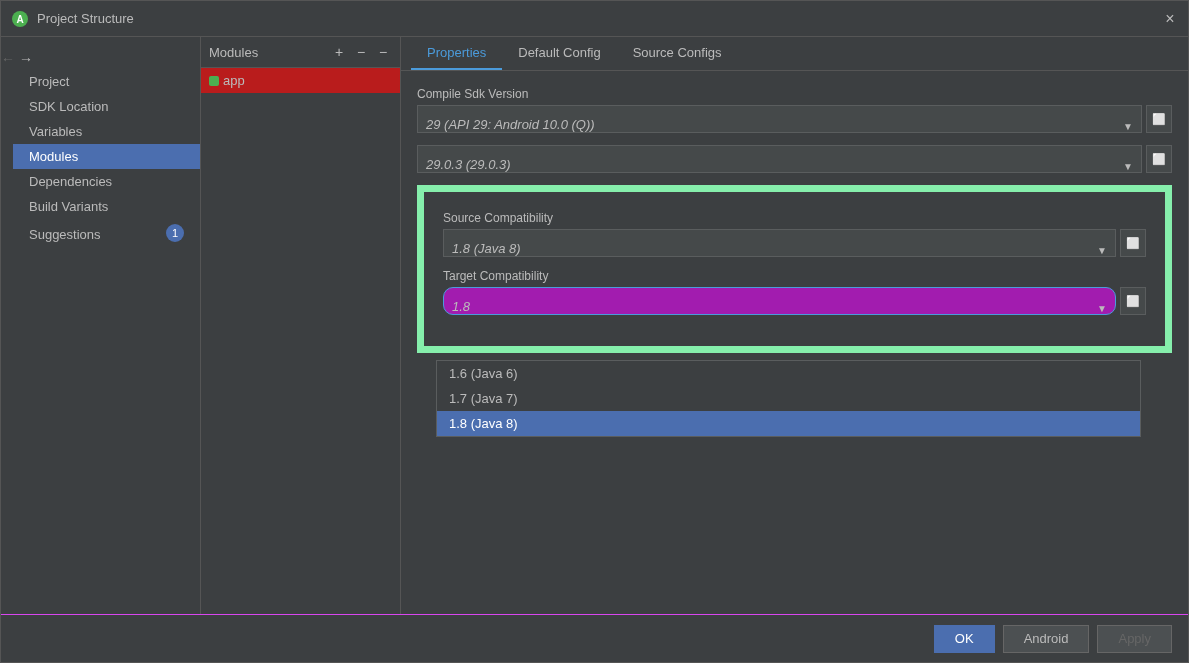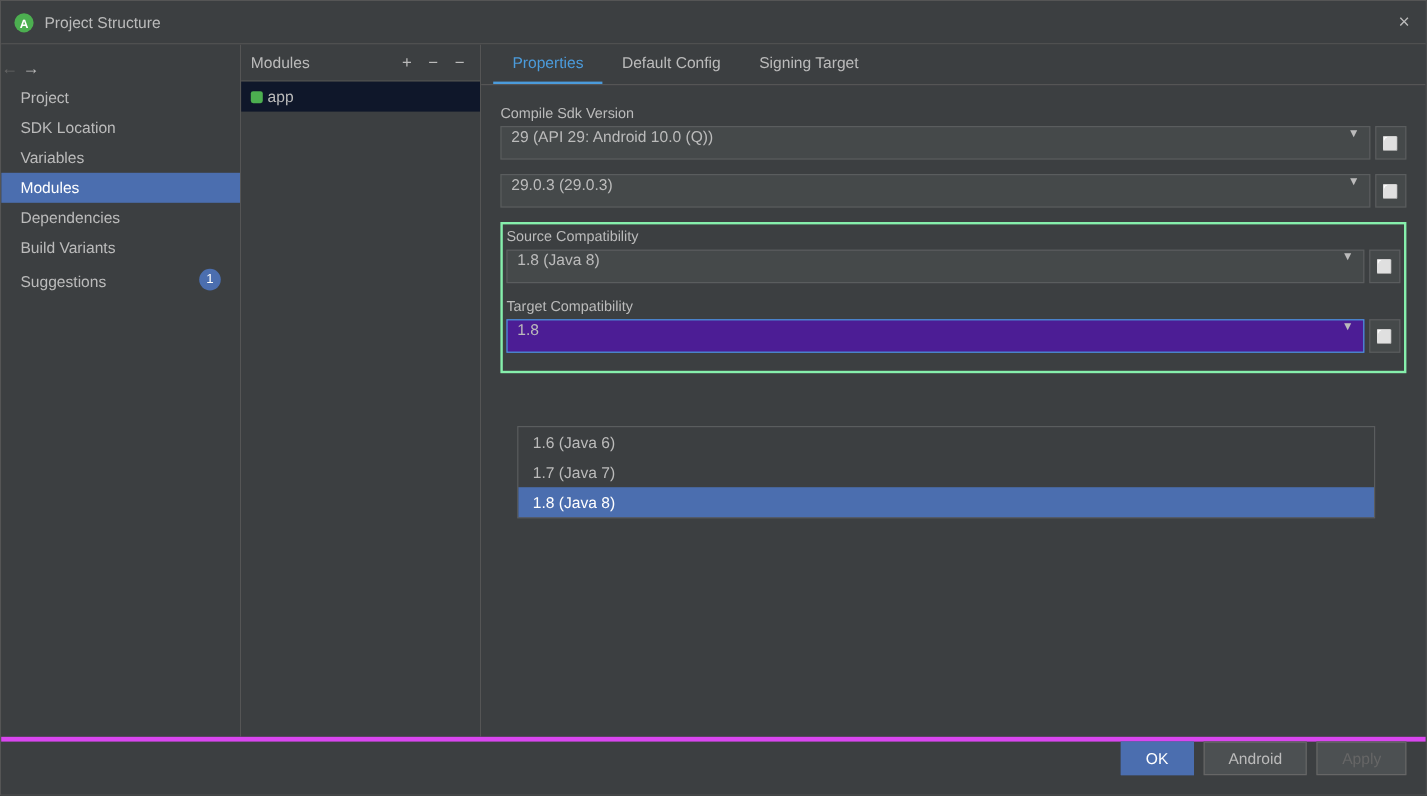--- a/index.html
+++ b/index.html
@@ -65,20 +65,21 @@
       flex-direction: column;
       padding-top: 8px;
       border-right: 1px solid #555;
       flex-shrink: 0;
     }
     .sidebar-item {
       padding: 5px 16px;
       color: #bbb;
       cursor: pointer;
       font-size: 13px;
+      margin-left: 12px;
     }
     .sidebar-item.active {
       background: #4b6eaf;
       color: #fff;
     }
     .sidebar-item.with-badge {
       display: flex;
       align-items: flex-end;
       justify-content: space-between;
     }
@@ -124,21 +125,21 @@
       font-size: 14px;
       border: none;
       background: transparent;
     }
     .module-item {
       display: flex;
       align-items: center;
       padding: 5px 8px;
       cursor: pointer;
       color: #bbb;
-      background: #0f172a;
+      background: #b91c1c;
     }
     
     .main-content {
       flex: 1;
       display: flex;
       flex-direction: column;
       background: #3c3f41;
     }
     .tabs {
       display: flex;
@@ -178,23 +179,24 @@
     }
     .field-select {
       flex: 1;
       height: 28px;
       background: #45494a;
       border: 1px solid #5a5d5e;
       color: #bbb;
       padding: 0 8px;
       font-size: 13px;
       display: flex;
-      align-items: flex-start;
+      align-items: flex-end;
       justify-content: space-between;
       cursor: pointer;
+      font-style: italic;
     }
     .field-select-text {
       color: #bbb;
     }
     .dropdown-arrow {
       color: #bbb;
       font-size: 10px;
     }
     .field-clear-btn {
       width: 26px;
@@ -203,22 +205,22 @@
       border: 1px solid #5a5d5e;
       color: #bbb;
       display: flex;
       align-items: center;
       justify-content: center;
       cursor: pointer;
       font-size: 11px;
     }
     
     .highlighted-section {
-      border: 2px solid #86efac;
-      padding: 3px;
+      border: 7px solid #86efac;
+      padding: 19px;
       margin-bottom: 24px;
       position: relative;
     }
     
     .dropdown-popup {
       position: absolute;
       background: #3c3f41;
       border: 1px solid #5a5d5e;
       z-index: 100;
       width: calc(100% - 36px);
@@ -232,22 +234,23 @@
       font-size: 13px;
     }
     .dropdown-option.selected {
       background: #4b6eaf;
       color: #fff;
     }
     
     .bottom-bar {
       height: 48px;
       background: #3c3f41;
-      border-top: 4px solid #d946ef;
-      display: flex;
+      border-top: 1px solid #d946ef;
+      display: flex;
+      align-items: center;
       justify-content: flex-end;
       padding: 0 16px;
       gap: 8px;
       flex-shrink: 0;
     }
     .btn {
       height: 28px;
       padding: 0 20px;
       font-size: 13px;
       cursor: pointer;
@@ -354,21 +357,21 @@
     <div class="main-content">
 
       <div class="tabs">
         <div class="tab active">
           <span>Properties</span>
         </div>
         <div class="tab">
           <span>Default Config</span>
         </div>
         <div class="tab">
-          <span>Signing Target</span>
+          <span>Source Configs</span>
         </div>
       </div>
 
       <div class="properties-area">
 
         <div class="field-group">
           <div class="field-label">Compile Sdk Version</div>
           <div class="field-row">
             <div class="field-select">
               <span class="field-select-text">29 (API 29: Android 10.0 (Q))</span>
@@ -397,21 +400,21 @@
                 <span class="field-select-text">1.8 (Java 8)</span>
                 <span class="dropdown-arrow">▼</span>
               </div>
               <div class="field-clear-btn">⬜</div>
             </div>
           </div>
 
           <div class="field-group">
             <div class="field-label">Target Compatibility</div>
             <div class="field-row">
-              <div class="field-select" style="background:#4c1d95; border-color: #4b9bdb;">
+              <div class="field-select" style="background:#a21caf; border-color: #4b9bdb; border-radius: 10px;">
                 <span class="field-select-text">1.8</span>
                 <span class="dropdown-arrow">▼</span>
               </div>
               <div class="field-clear-btn">⬜</div>
             </div>
           </div>
 
           <div class="dropdown-popup">
             <div class="dropdown-option">
               <span>1.6 (Java 6)</span>

